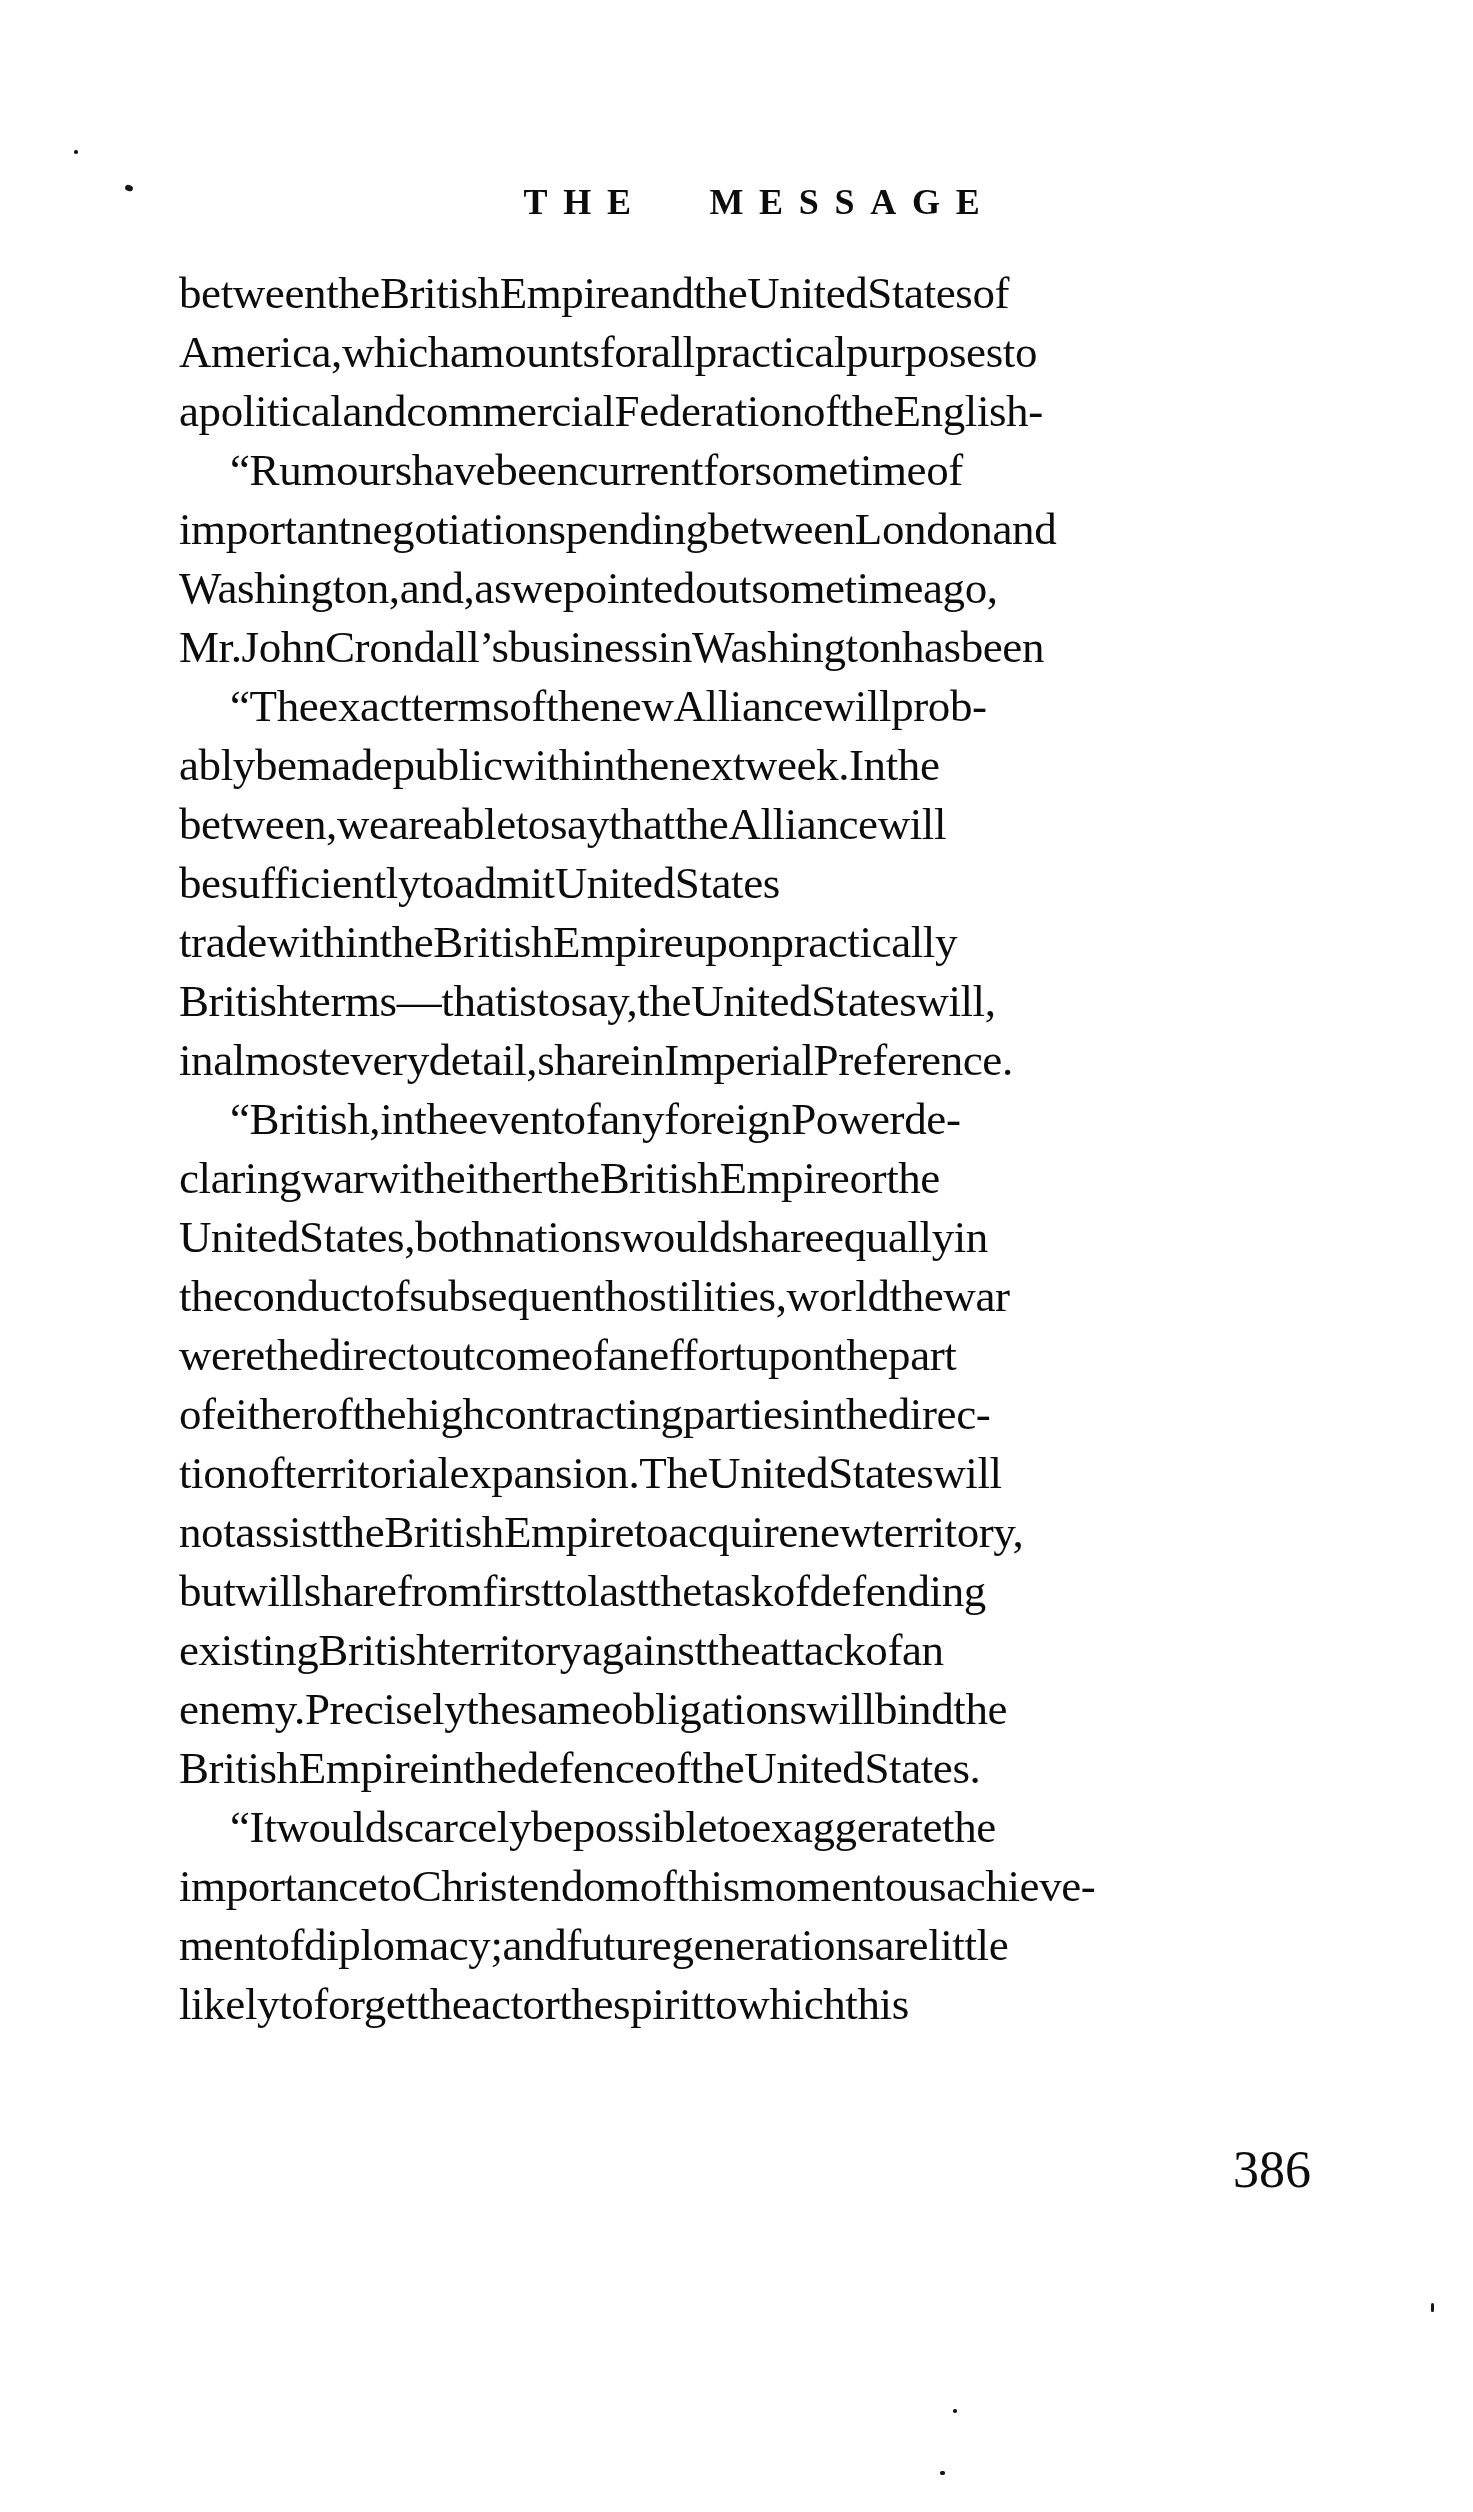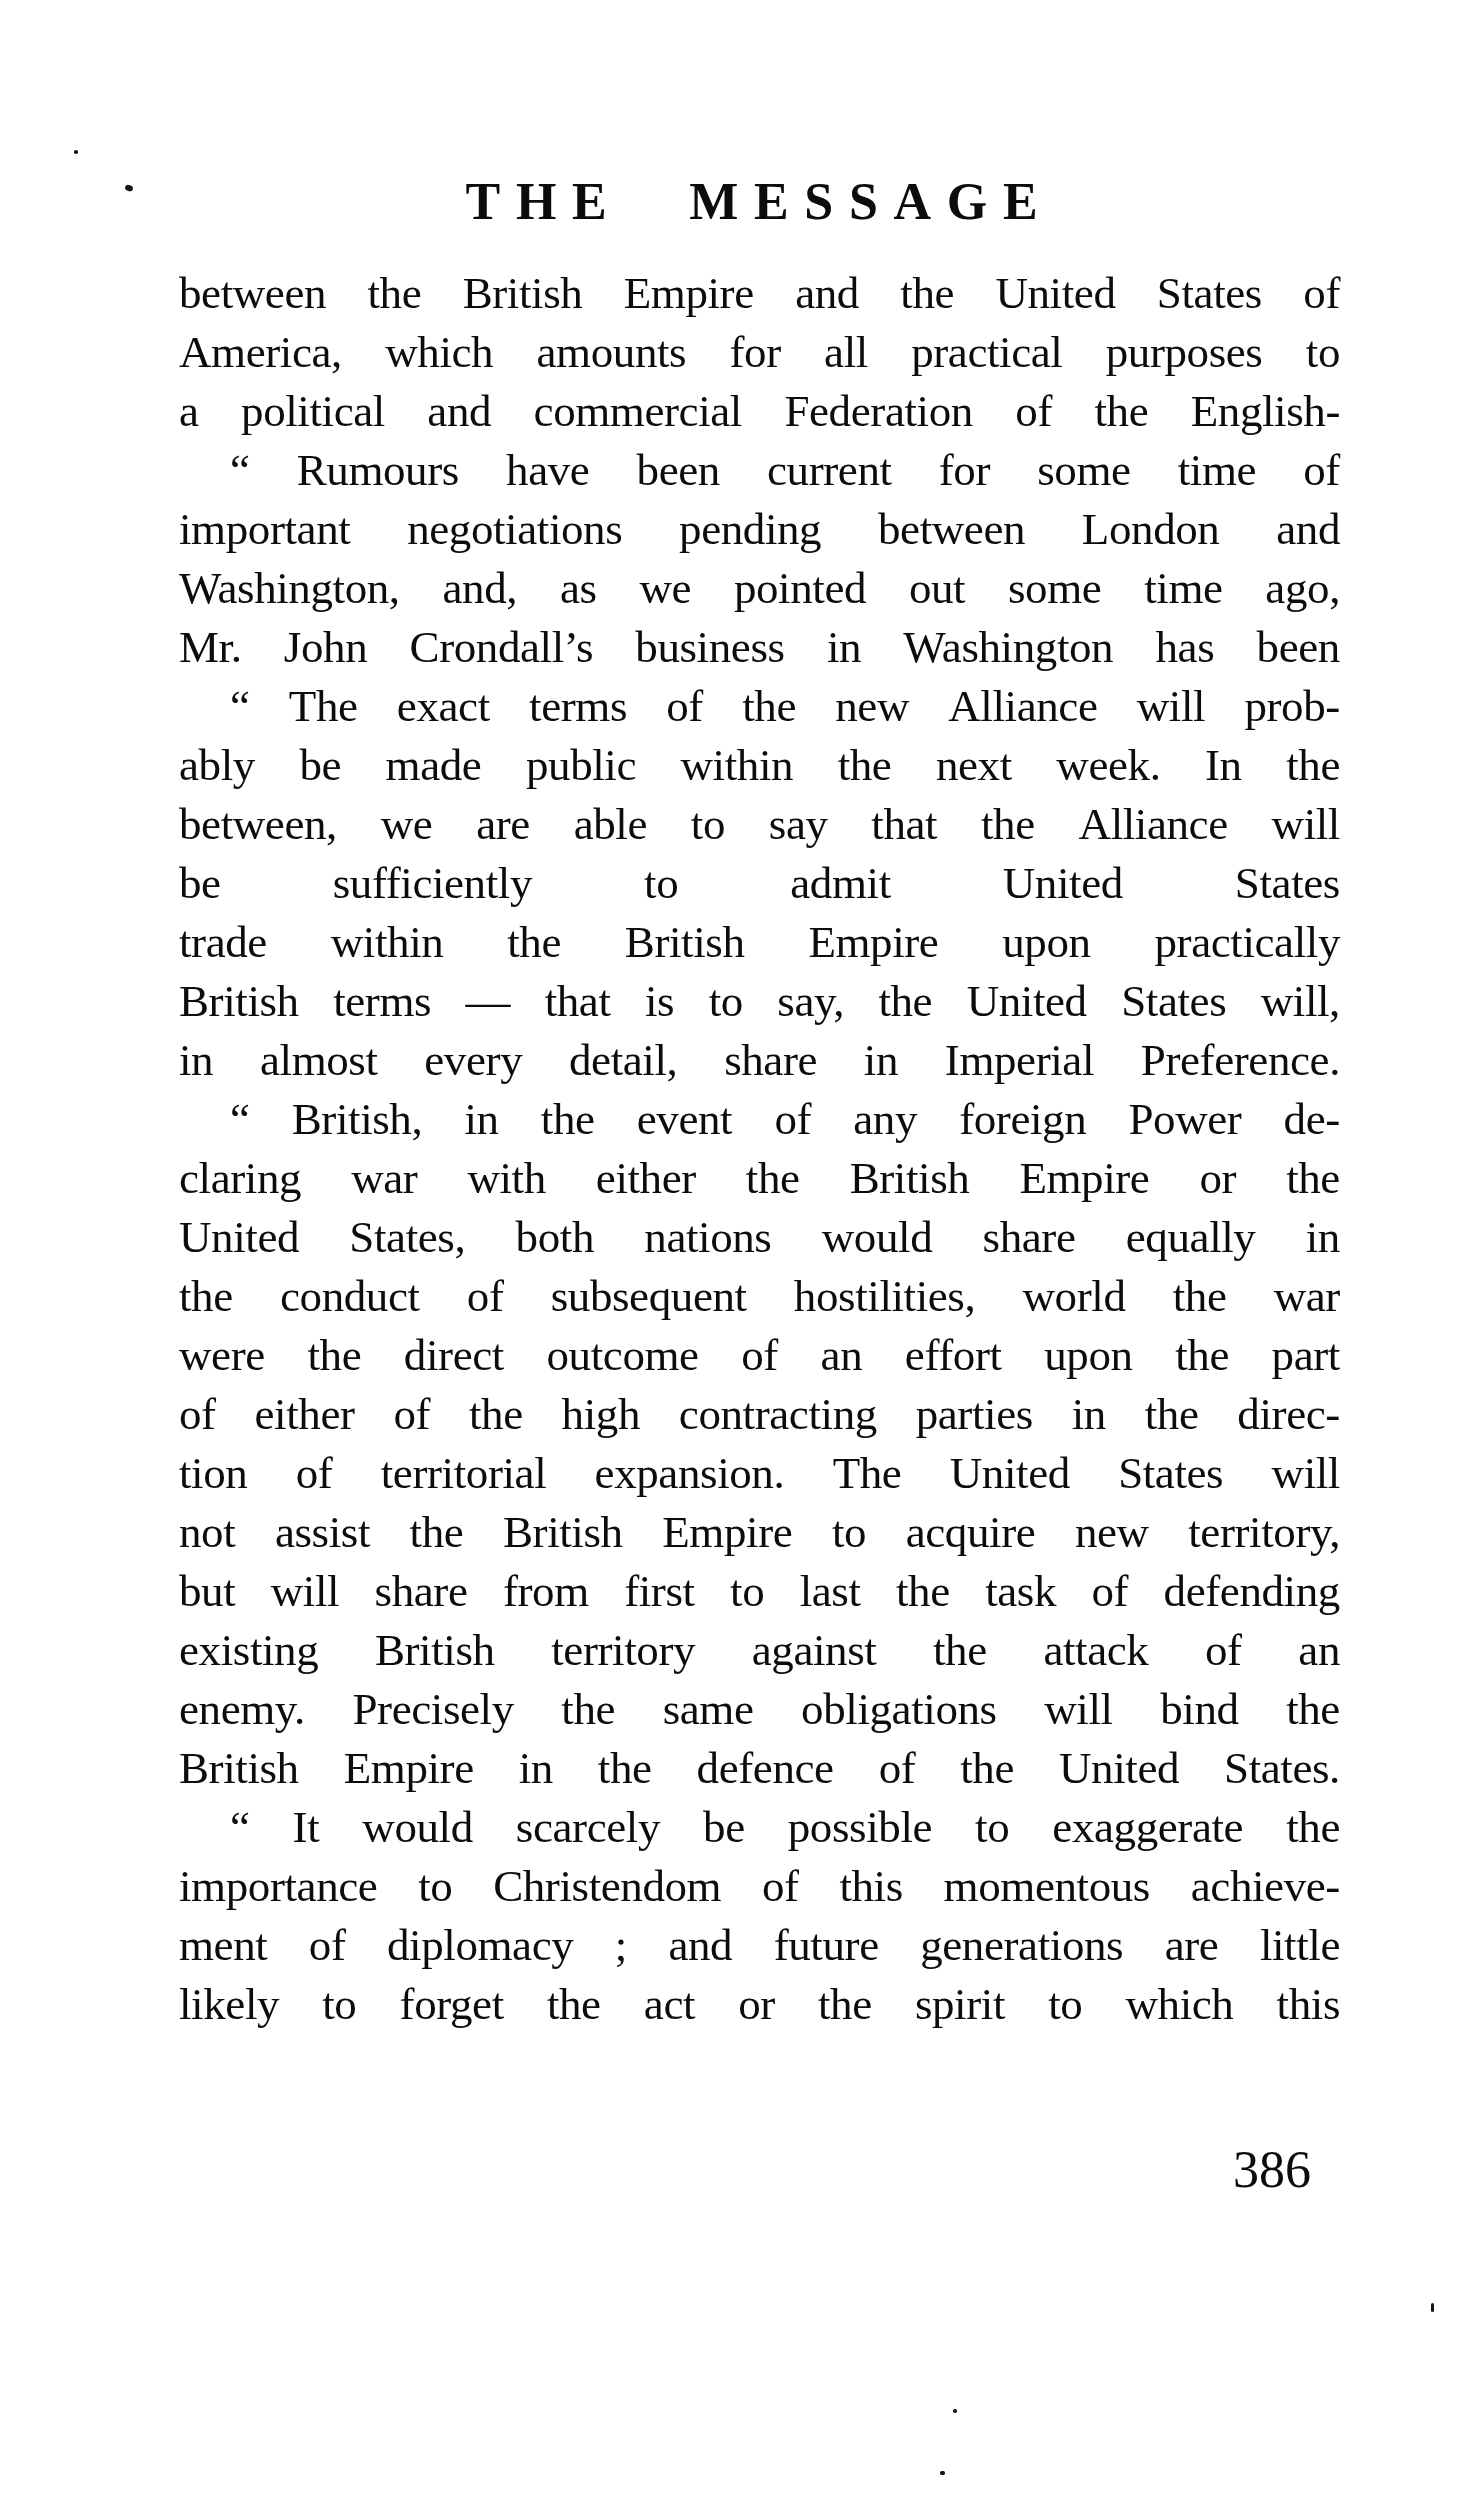--- a/index.html
+++ b/index.html
@@ -19,21 +19,21 @@
     position: absolute;
     inset: 0;
     background: #ffffff;
   }
   .title {
     position: absolute;
     left: 179px;
     top: 176px;
     width: 1161px;
     text-align: center;
-    font-size: 52px;
+    font-size: 36px;
     font-weight: bold;
     letter-spacing: 15.7px;
     word-spacing: 38px;
     line-height: 52px;
     white-space: nowrap;
   }
   .text-block {
     position: absolute;
     left: 179px;
     top: 264px;
@@ -42,21 +42,21 @@
     letter-spacing: -0.4px;
   }
   .paragraph { margin: 0; padding: 0; }
   .line {
     height: 59px;
     line-height: 59px;
     white-space: nowrap;
   }
   .line.justify {
     display: flex;
-    justify-content: space-between;
+    justify-content: flex-start;
   }
   .line.justify span { white-space: nowrap; }
   .line.indent { padding-left: 51px; }
   .page-number {
     position: absolute;
     left: 179px;
     top: 2144px;
     width: 1132px;
     text-align: right;
     font-size: 52px;

